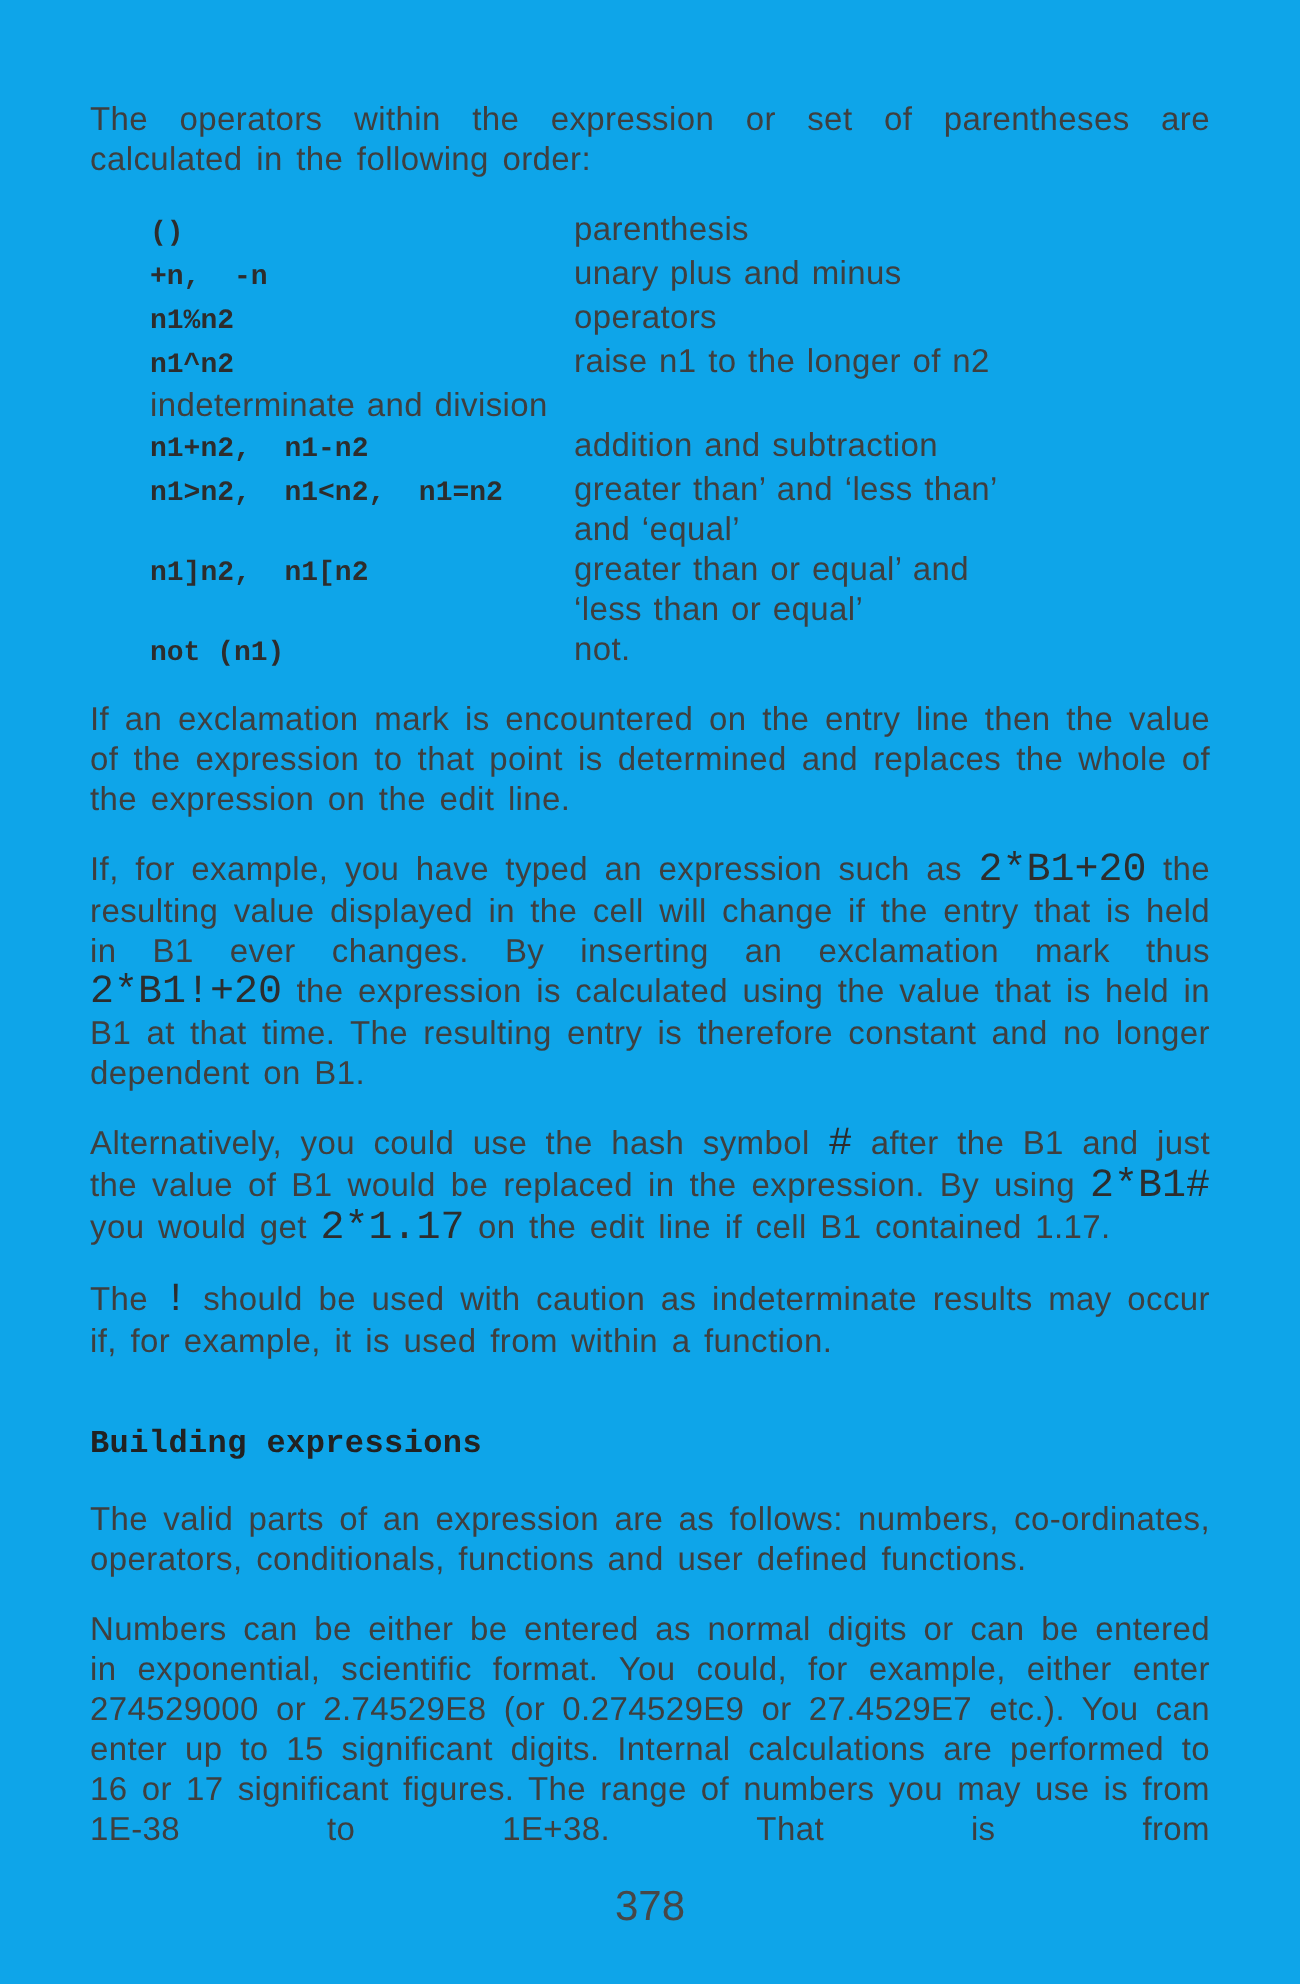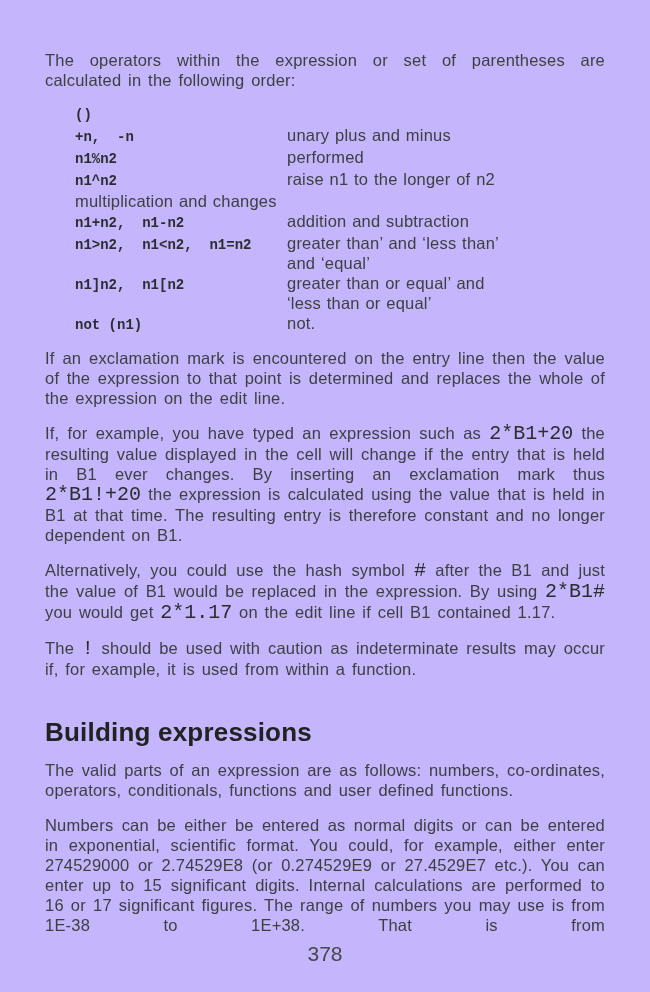--- a/index.html
+++ b/index.html
@@ -1,21 +1,21 @@
 <!DOCTYPE html>
 <html><head>
 <meta charset="utf-8">
 <style>
   html, body { margin: 0; padding: 0; background: #ffffff; }
   .page {
     position: relative;
     width: 650px;
     height: 992px;
     box-sizing: border-box;
-    background: #c4b5fd;
+    background: #0ea5e9;
     color: #3f3f3f;
     font-family: "Liberation Sans", sans-serif;
     padding: 50px 45px 0 45px;
     overflow: hidden;
   }
   .para {
     font-size: 16.5px;
     line-height: 20px;
     letter-spacing: 0.2px;
     word-spacing: 2px;
@@ -44,27 +44,27 @@
     font-size: 14px;
     color: #2d2d2d;
     white-space: pre;
   }
   .op-desc {
     flex: 1;
     letter-spacing: 0.2px;
     word-spacing: 1px;
   }
   .heading {
-    font-size: 26px;
+    font-size: 16px;
     line-height: 27px;
     font-weight: bold;
     color: #222222;
     letter-spacing: 0.2px;
-    margin: 40px 0 14px 0;
-    font-family: Liberation Sans, sans-serif;
+    margin: 28px 0 14px 0;
+    font-family: Liberation Mono, monospace;
   }
   .page-number {
     position: absolute;
     left: 0;
     bottom: 26px;
     width: 100%;
     text-align: center;
     font-size: 21px;
     color: #474747;
   }
@@ -72,35 +72,36 @@
 </head>
 <body>
 
 <main class="page">
   <div>
       <p class="para"><span>The operators within the expression or set of parentheses are calculated in the following order:</span></p>
     </div>
   <section class="op-table">
       <div class="op-row">
         <span class="op-code">()</span>
+        <span class="op-desc">parenthesis</span>
       </div>
       <div class="op-row">
         <span class="op-code">+n,  -n</span>
         <span class="op-desc">unary plus and minus</span>
       </div>
       <div class="op-row">
         <span class="op-code">n1%n2</span>
-        <span class="op-desc">performed</span>
+        <span class="op-desc">operators</span>
       </div>
       <div class="op-row">
         <span class="op-code">n1^n2</span>
         <span class="op-desc">raise n1 to the longer of n2</span>
       </div>
       <div class="op-row">
-        <span class="op-desc">multiplication and changes</span>
+        <span class="op-desc">indeterminate and division</span>
       </div>
       <div class="op-row">
         <span class="op-code">n1+n2,  n1-n2</span>
         <span class="op-desc">addition and subtraction</span>
       </div>
       <div class="op-row">
         <span class="op-code">n1&gt;n2,  n1&lt;n2,  n1=n2</span>
         <span class="op-desc">greater than’ and ‘less than’<br>and ‘equal’</span>
       </div>
       <div class="op-row">

